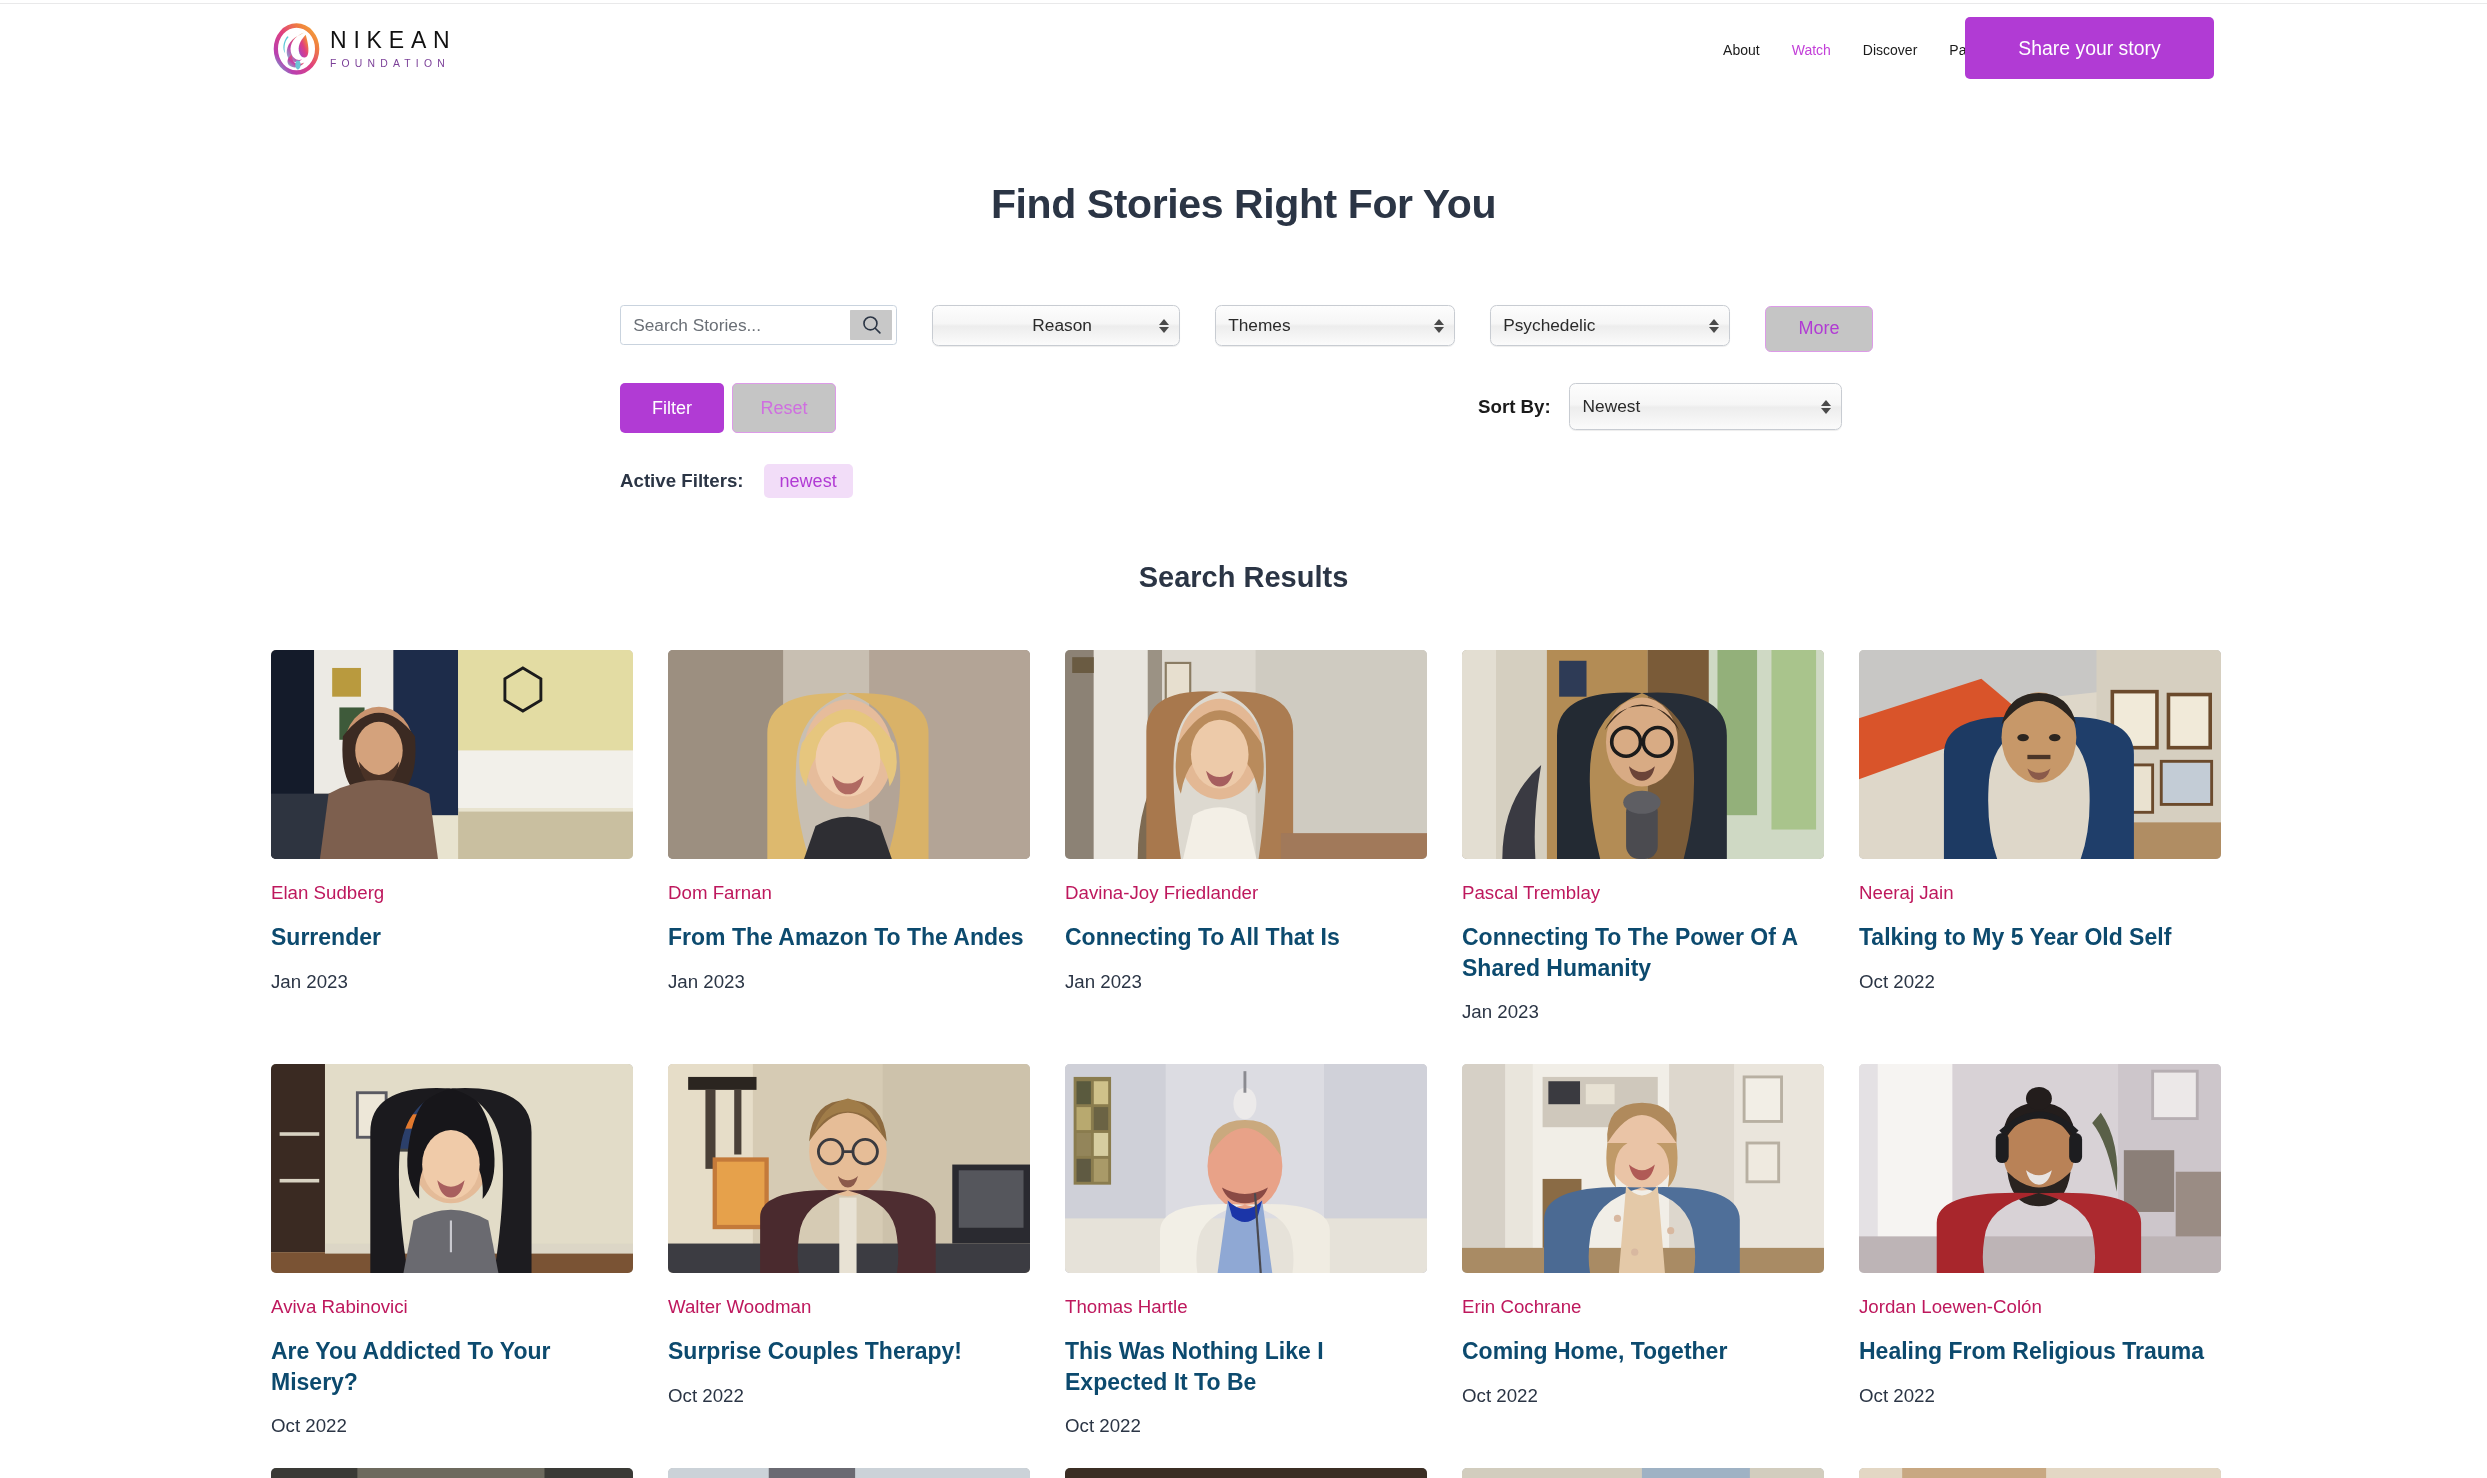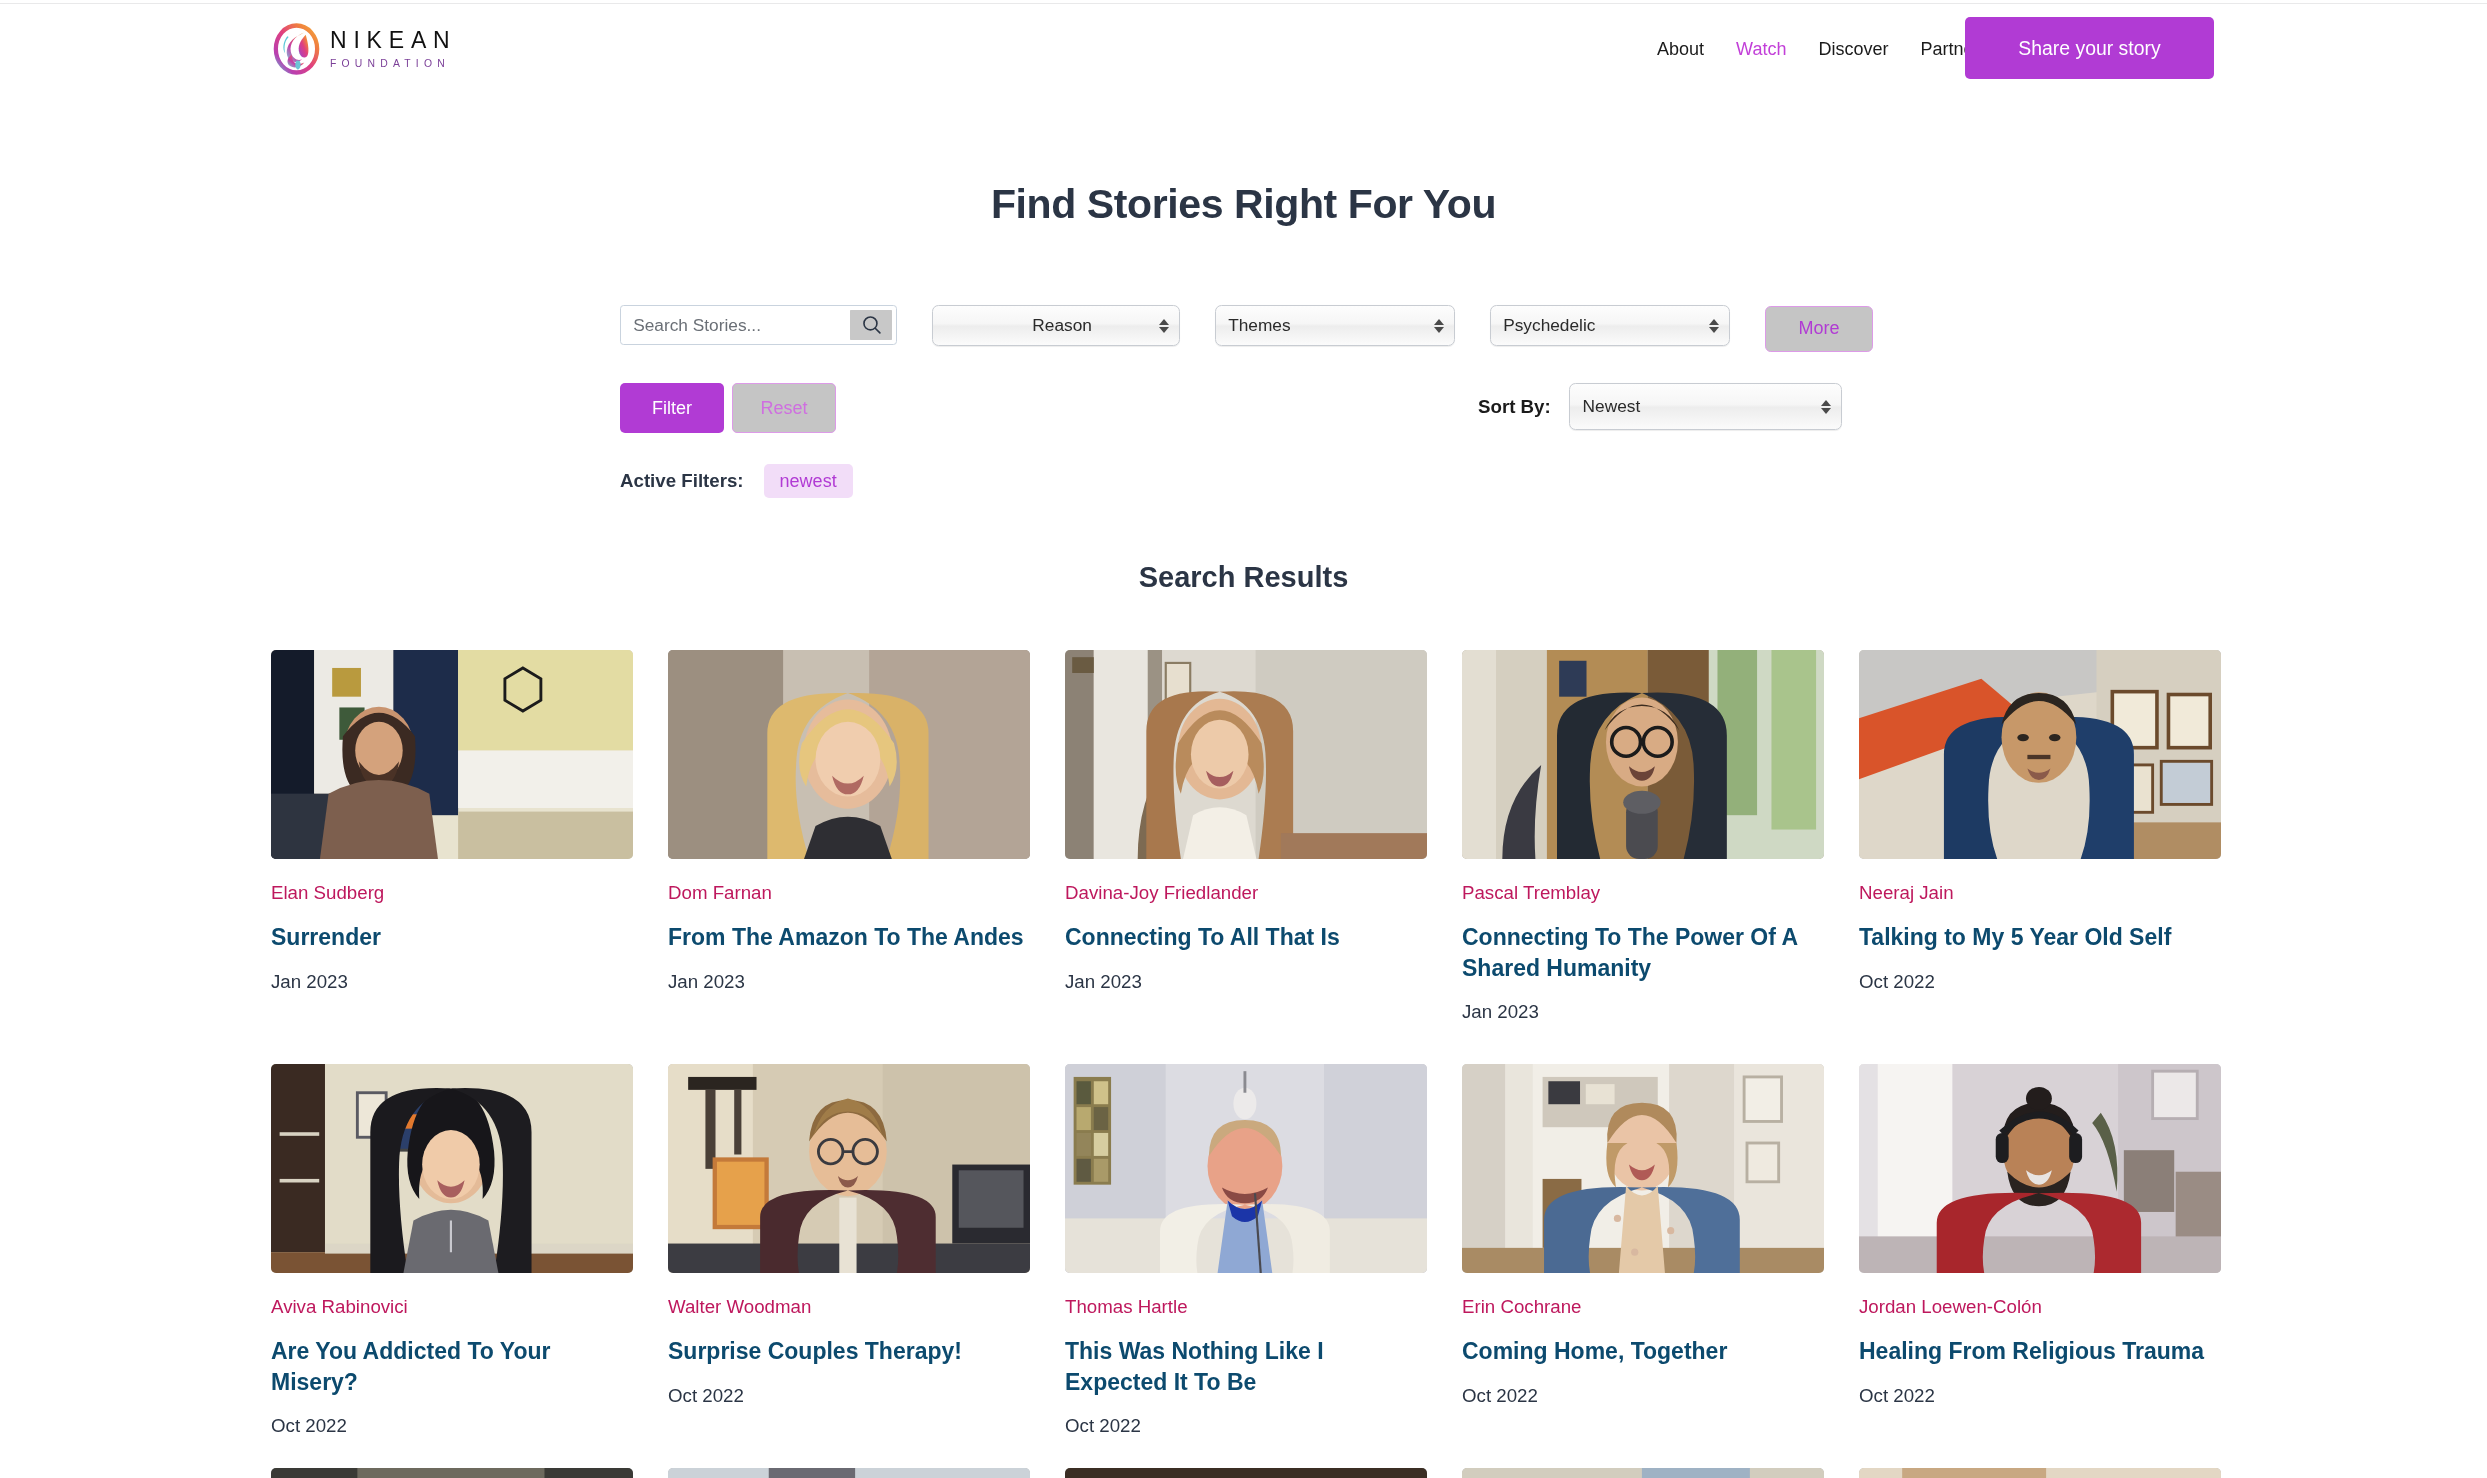--- a/index.html
+++ b/index.html
@@ -18,21 +18,21 @@
 
   
   .header { position:absolute; left:0; top:4.3px; width:2487px; height:92px; background:#ffffff; }
   .logo-wrap { position:absolute; left:273px; top:18.7px; display:flex; align-items:center; gap:0px; }
   .logo-mark { width:47px; height:52px; display:block; }
   .logo-text { margin-left:10px; display:flex; flex-direction:column; justify-content:center; }
   .logo-name { font-size:23px; letter-spacing:6.8px; font-weight:400; color:#111111; line-height:1; font-family:"Liberation Sans", sans-serif; }
   .logo-sub { font-size:10.4px; letter-spacing:5.2px; color:#7b3f98; margin-top:6.5px; line-height:1; }
 
   .nav { position:absolute; right:345px; top:33px; display:flex; align-items:center; gap:0px; }
-  .nav a { font-size:18px; color:#1b1b1b; text-decoration:none; margin-left:32px; white-space:nowrap; }
+  .nav a { font-size:14px; color:#1b1b1b; text-decoration:none; margin-left:32px; white-space:nowrap; }
   .nav a:first-child { margin-left:0; }
   .nav a.active { color:#c23fd8; }
   .nav-search { margin-left:35px; width:24.5px; height:24.5px; display:flex; align-items:center; justify-content:center; }
   .nav-search svg { width:21.6px; height:21.6px; }
 
   .cta { position:absolute; left:1965px; top:13px; width:249px; height:62px; background:#b13bd4; border-radius:5px;
          display:flex; align-items:center; justify-content:center; color:#ffffff; font-size:19.4px; cursor:pointer;text-align:right; }
 
   
   .hero-title { position:absolute; left:0; top:181px; width:2487px; text-align:center;

